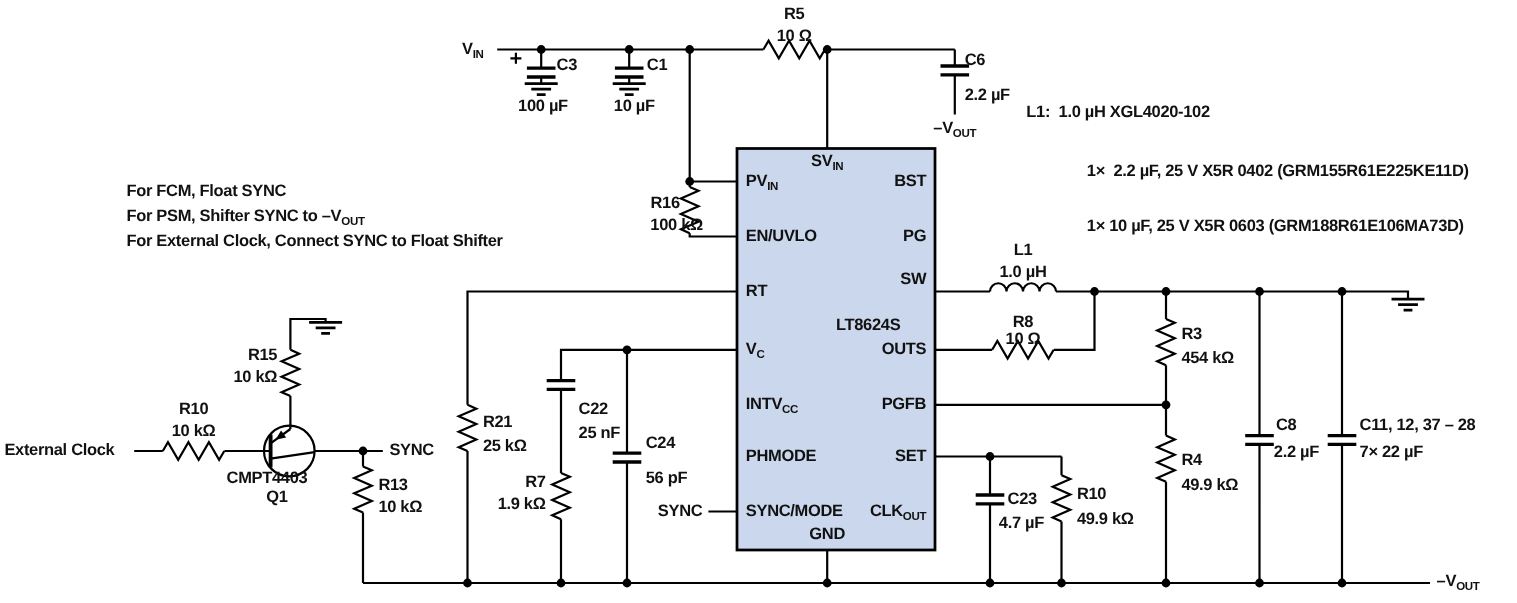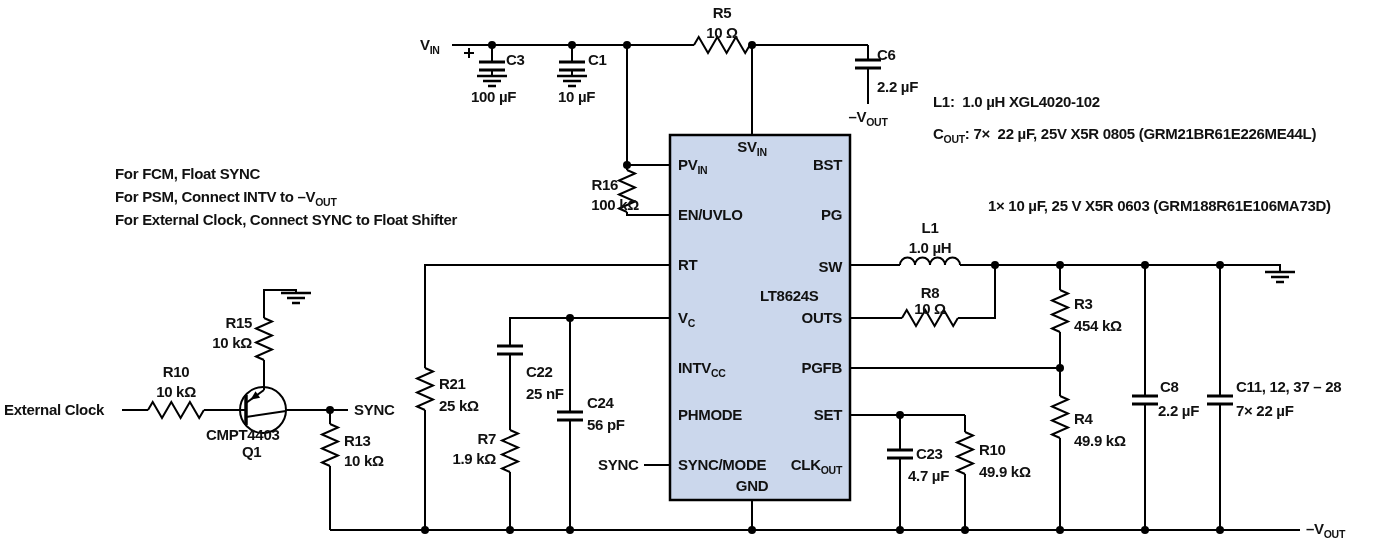--- a/index.html
+++ b/index.html
@@ -112,25 +112,25 @@
   <div class="lbl" style="left:471px;top:89px">100 µF</div>
   <div class="lbl" style="left:588px;top:52px">C1</div>
   <div class="lbl" style="left:558px;top:89px">10 µF</div>
   <div class="lbl ctr" style="left:722px;top:5px">R5</div>
   <div class="lbl ctr" style="left:722px;top:25px">10 Ω</div>
   <div class="lbl" style="left:877px;top:47px">C6</div>
   <div class="lbl" style="left:877px;top:79px">2.2 µF</div>
   <div class="lbl ctr" style="left:868px;top:109px"><span>–V</span><sub>OUT</sub></div>
 
   <div class="lbl" style="left:933px;top:94px">L1:  1.0 µH XGL4020-102</div>
-  <div class="lbl" style="left:933px;top:126px"><span>C</span><sub>OUT</sub><span>: 7×  22 µF, 25V X5R 0805 (GRM21BR61E226ME44L)</span></div>
+  <div class="lbl" style="left:988px;top:148px">1×  2.2 µF, 25 V X5R 0402 (GRM155R61E225KE11D)</div>
   <div class="lbl" style="left:988px;top:198px">1× 10 µF, 25 V X5R 0603 (GRM188R61E106MA73D)</div>
 
   <div class="lbl" style="left:115px;top:166px"><span>For FCM, Float SYNC</span><sub></sub><span></span></div>
-  <div class="lbl" style="left:115px;top:189px"><span>For PSM, Connect INTV to –V</span><sub>OUT</sub><span></span></div>
+  <div class="lbl" style="left:115px;top:189px"><span>For PSM, Shifter SYNC to –V</span><sub>OUT</sub><span></span></div>
   <div class="lbl" style="left:115px;top:212px"><span>For External Clock, Connect SYNC to Float Shifter</span><sub></sub><span></span></div>
 
   <div class="lbl" style="right:761px;top:177px">R16</div>
   <div class="lbl" style="right:740px;top:197px">100 kΩ</div>
 
   <div class="lbl" style="left:4px;top:402px">External Clock</div>
   <div class="lbl ctr" style="left:176px;top:364px">R10</div>
   <div class="lbl ctr" style="left:176px;top:384px">10 kΩ</div>
   <div class="lbl" style="right:1127px;top:315px">R15</div>
   <div class="lbl" style="right:1127px;top:335px">10 kΩ</div>
@@ -138,38 +138,38 @@
   <div class="lbl" style="left:242px;top:444px">Q1</div>
   <div class="lbl" style="left:354px;top:402px">SYNC</div>
   <div class="lbl" style="left:344px;top:433px">R13</div>
   <div class="lbl" style="left:344px;top:453px">10 kΩ</div>
 
   <div class="lbl" style="left:439px;top:376px">R21</div>
   <div class="lbl" style="left:439px;top:398px">25 kΩ</div>
   <div class="lbl" style="left:526px;top:364px">C22</div>
   <div class="lbl" style="left:526px;top:386px">25 nF</div>
   <div class="lbl" style="left:587px;top:395px">C24</div>
-  <div class="lbl" style="left:587px;top:417px">56 pF</div>
+  <div class="lbl" style="left:587px;top:427px">56 pF</div>
   <div class="lbl" style="right:883px;top:431px">R7</div>
   <div class="lbl" style="right:883px;top:451px">1.9 kΩ</div>
   <div class="lbl" style="left:598px;top:457px">SYNC</div>
 
   <div class="lbl ctr" style="left:752px;top:139px"><span>SV</span><sub>IN</sub></div>
   <div class="lbl" style="left:678px;top:157px"><span>PV</span><sub>IN</sub></div>
   <div class="lbl" style="left:678px;top:207px">EN/UVLO</div>
   <div class="lbl" style="left:678px;top:257px">RT</div>
   <div class="lbl" style="left:678px;top:310px"><span>V</span><sub>C</sub></div>
   <div class="lbl" style="left:678px;top:360px"><span>INTV</span><sub>CC</sub></div>
   <div class="lbl" style="left:678px;top:407px">PHMODE</div>
   <div class="lbl" style="left:678px;top:457px">SYNC/MODE</div>
   <div class="lbl ctr" style="left:752px;top:478px">GND</div>
   <div class="lbl" style="left:760px;top:288px">LT8624S</div>
   <div class="lbl" style="right:537px;top:157px">BST</div>
   <div class="lbl" style="right:537px;top:207px">PG</div>
-  <div class="lbl" style="right:537px;top:259px">SW</div>
+  <div class="lbl" style="right:537px;top:246px">SW</div>
   <div class="lbl" style="right:537px;top:310px">OUTS</div>
   <div class="lbl" style="right:537px;top:360px">PGFB</div>
   <div class="lbl" style="right:537px;top:407px">SET</div>
   <div class="lbl" style="right:537px;top:457px"><span>CLK</span><sub>OUT</sub></div>
 
   <div class="lbl ctr" style="left:930px;top:220px">L1</div>
   <div class="lbl ctr" style="left:930px;top:240px">1.0 µH</div>
   <div class="lbl ctr" style="left:930px;top:285px">R8</div>
   <div class="lbl ctr" style="left:930px;top:301px">10 Ω</div>
   <div class="lbl" style="left:1074px;top:296px">R3</div>

